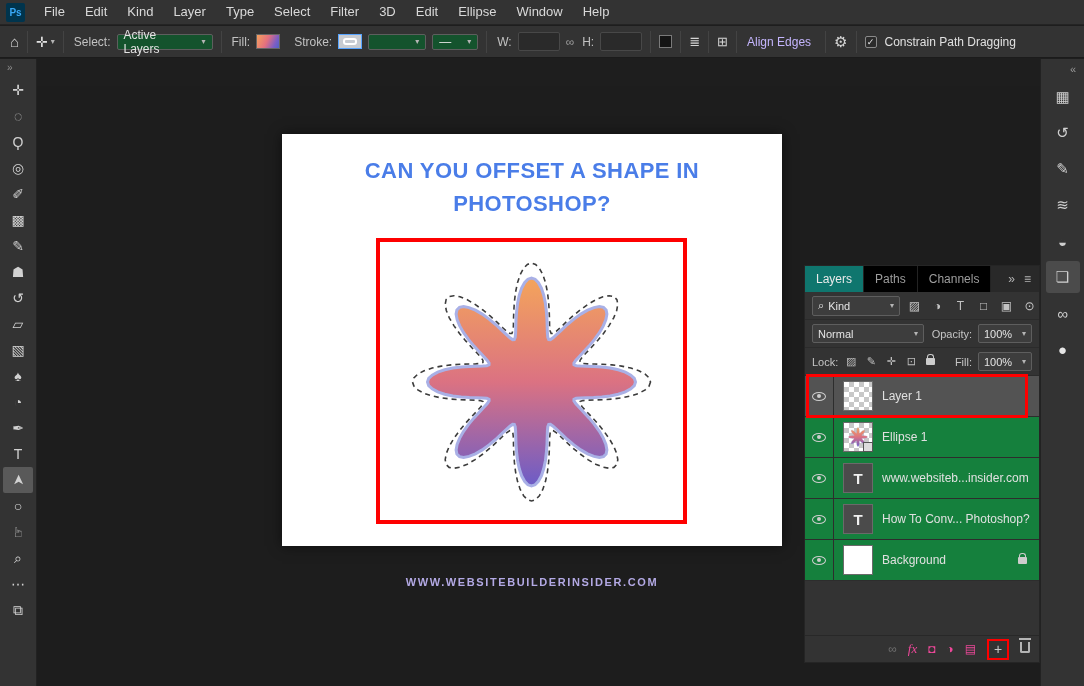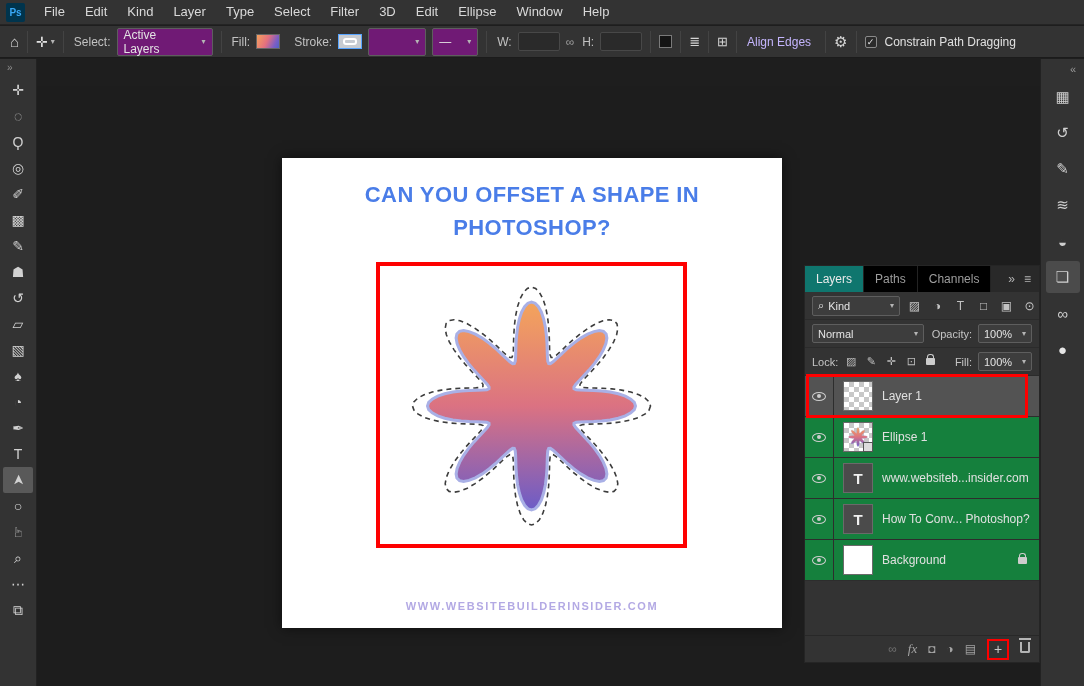--- a/index.html
+++ b/index.html
@@ -11,21 +11,21 @@
 .menubar{position:absolute;top:0;left:0;right:0;height:25px;background:#333;display:flex;align-items:center;z-index:10;border-bottom:1px solid #242424}
 .ps-logo{width:19px;height:19px;margin:0 9px 0 6px;border-radius:2px;font-size:10px;font-weight:700;display:flex;align-items:center;justify-content:center;flex:none}
 .menu-item{font-size:13px;color:#d9d9d9;padding:0 10px;line-height:24px;cursor:default}
 
 
 .optionsbar{position:absolute;top:26px;left:0;right:0;height:32px;background:#333;border-bottom:1px solid #1b1b1b;display:flex;align-items:center;z-index:9;font-size:12px;color:#c9c9c9;padding-left:10px}
 .vsep{width:1px;height:22px;background:#434343;margin:0 8px;flex:none}
 .obtn{display:flex;align-items:center;justify-content:center;color:#d5d5d5;font-size:15px;flex:none}
 .tool-preset{display:flex;align-items:center;gap:3px;font-size:14px;color:#e2e2e2;flex:none}
 .chev{font-size:8px;color:#b5b5b5;line-height:1}
-.dd{height:28px;background:#701a75;border:1px solid #5e5e5e;border-radius:2px;display:flex;align-items:center;gap:6px;padding:0 6px;color:#e3e3e3;font-size:12px;flex:none}
+.dd{height:16px;background:#14532d;border:1px solid #5e5e5e;border-radius:2px;display:flex;align-items:center;gap:6px;padding:0 6px;color:#e3e3e3;font-size:12px;flex:none}
 .label{color:#c2c2c2;margin:0 6px 0 2px;flex:none}
 .label.dim{color:#c4b5fd}
 .swatch-fill{width:24px;height:15px;border:1px solid #666;flex:none;background:linear-gradient(115deg,#f5a15c 0%,#e4707e 45%,#7e5ec4 78%,#4f62c8 100%)}
 .swatch-stroke{width:24px;height:15px;background:#c7cbd1;border:1px solid #57a4ff;position:relative;flex:none;margin-right:6px}
 .swatch-stroke::after{content:"";position:absolute;left:4px;top:3px;right:4px;bottom:3px;border:2px solid #fff;border-radius:3px}
 .field{width:42px;height:19px;background:#2a2a2a;border:1px solid #484848;border-radius:2px;flex:none}
 .blacksq{width:13px;height:13px;background:#141414;border:1px solid #7a7a7a;flex:none}
 .checkbox{width:12px;height:12px;border:1px solid #8a8a8a;background:#2b2b2b;display:flex;align-items:center;justify-content:center;font-size:9px;color:#e8e8e8;border-radius:2px;margin-right:6px;flex:none}
 
 
@@ -35,21 +35,21 @@
 .tool.active{background:#595959;border-radius:2px}
 .r-90{transform:rotate(-90deg);display:inline-block}
 
 
 .tabbar{position:absolute;top:59px;left:37px;right:44px;height:27px;background:#262626;display:flex;z-index:7}
 .doc-tab{background:#383838;display:flex;align-items:center;gap:10px;padding:0 10px;font-size:12px;color:#d6d6d6;border-right:1px solid #1e1e1e}
 .tab-close{color:#9b9b9b;font-size:13px}
 
 
 .canvas{position:absolute;top:86px;left:37px;right:44px;bottom:0;background:#1d1d1d;z-index:1}
-.artboard{position:absolute;left:245px;top:72px;width:500px;height:470px;background:#fff;box-shadow:0 0 12px rgba(0,0,0,.55)}
+.artboard{position:absolute;left:245px;top:48px;width:500px;height:412px;background:#fff;box-shadow:0 0 12px rgba(0,0,0,.55)}
 .canvas-heading{margin:20px auto 0;max-width:440px;text-align:center;font-weight:700;font-size:22px;line-height:33px;letter-spacing:.4px}
 .canvas-footer{position:absolute;left:0;right:0;top:442px;text-align:center;font-weight:700;font-size:11px;letter-spacing:1.6px}
 .red-ann{position:absolute;border:4px solid #f00;pointer-events:none;z-index:3}
 .flower-ann{left:94px;top:104px;width:311px;height:286px}
 .flower-svg{position:absolute;left:96px;top:108px}
 
 
 .right-strip{position:absolute;top:59px;right:0;bottom:0;width:44px;background:#333;border-left:1px solid #222;display:flex;flex-direction:column;align-items:center;z-index:8}
 .rs-collapse{height:20px;color:#9a9a9a;font-size:11px;line-height:20px;width:100%;text-align:right;padding-right:8px;flex:none}
 .rs-icon{width:34px;height:32px;margin:2px 0;display:flex;align-items:center;justify-content:center;color:#cfcfcf;font-size:15px;border-radius:3px;flex:none}
@@ -83,21 +83,21 @@
 .white-thumb{background:#fff}
 .thumb svg{position:absolute;inset:0;width:100%;height:100%}
 .shape-badge{position:absolute;right:-1px;bottom:-1px;width:10px;height:10px;background:#dcdcdc;border:1px solid #555}
 .lname{font-size:12px;color:#e0e0e0}
 .bg-lock{margin-left:auto;margin-right:12px}
 .lockicon{display:inline-block;width:9px;height:7px;background:#ccc;border-radius:1px;position:relative}
 .lockicon::before{content:"";position:absolute;left:1px;top:-4px;width:5px;height:5px;border:1.5px solid #ccc;border-bottom:none;border-radius:3px 3px 0 0}
 .row-ann{position:absolute;left:1px;right:11px;top:-2px;bottom:-2px;border:3px solid #f00;z-index:4;pointer-events:none}
 .panel-spacer{flex:1}
 .panel-bottom{height:27px;flex:none;border-top:1px solid #282828;display:flex;align-items:center;justify-content:flex-end;gap:11px;padding:0 9px;color:#b8b8b8;font-size:12px;background:#333}
-.pb-icon{color:#a3a3a3}
+.pb-icon{color:#ec4899}
 .pb-icon.dim{color:#6f6f6f}
 .fx{font-style:italic;font-family:"Liberation Serif",serif;font-size:13px}
 .newlayer-wrap{border:2px solid #f00;width:22px;height:21px;display:flex;align-items:center;justify-content:center;font-size:14px;color:#c9c9c9}
 .trash{width:10px;height:11px;border:2px solid #b5b5b5;border-top:none;border-radius:0 0 2px 2px;position:relative;display:inline-block}
 .trash::before{content:"";position:absolute;top:-4px;left:-3px;width:12px;height:2px;background:#b5b5b5}
 </style>
 </head>
 <body>
 
 <div id="app">

